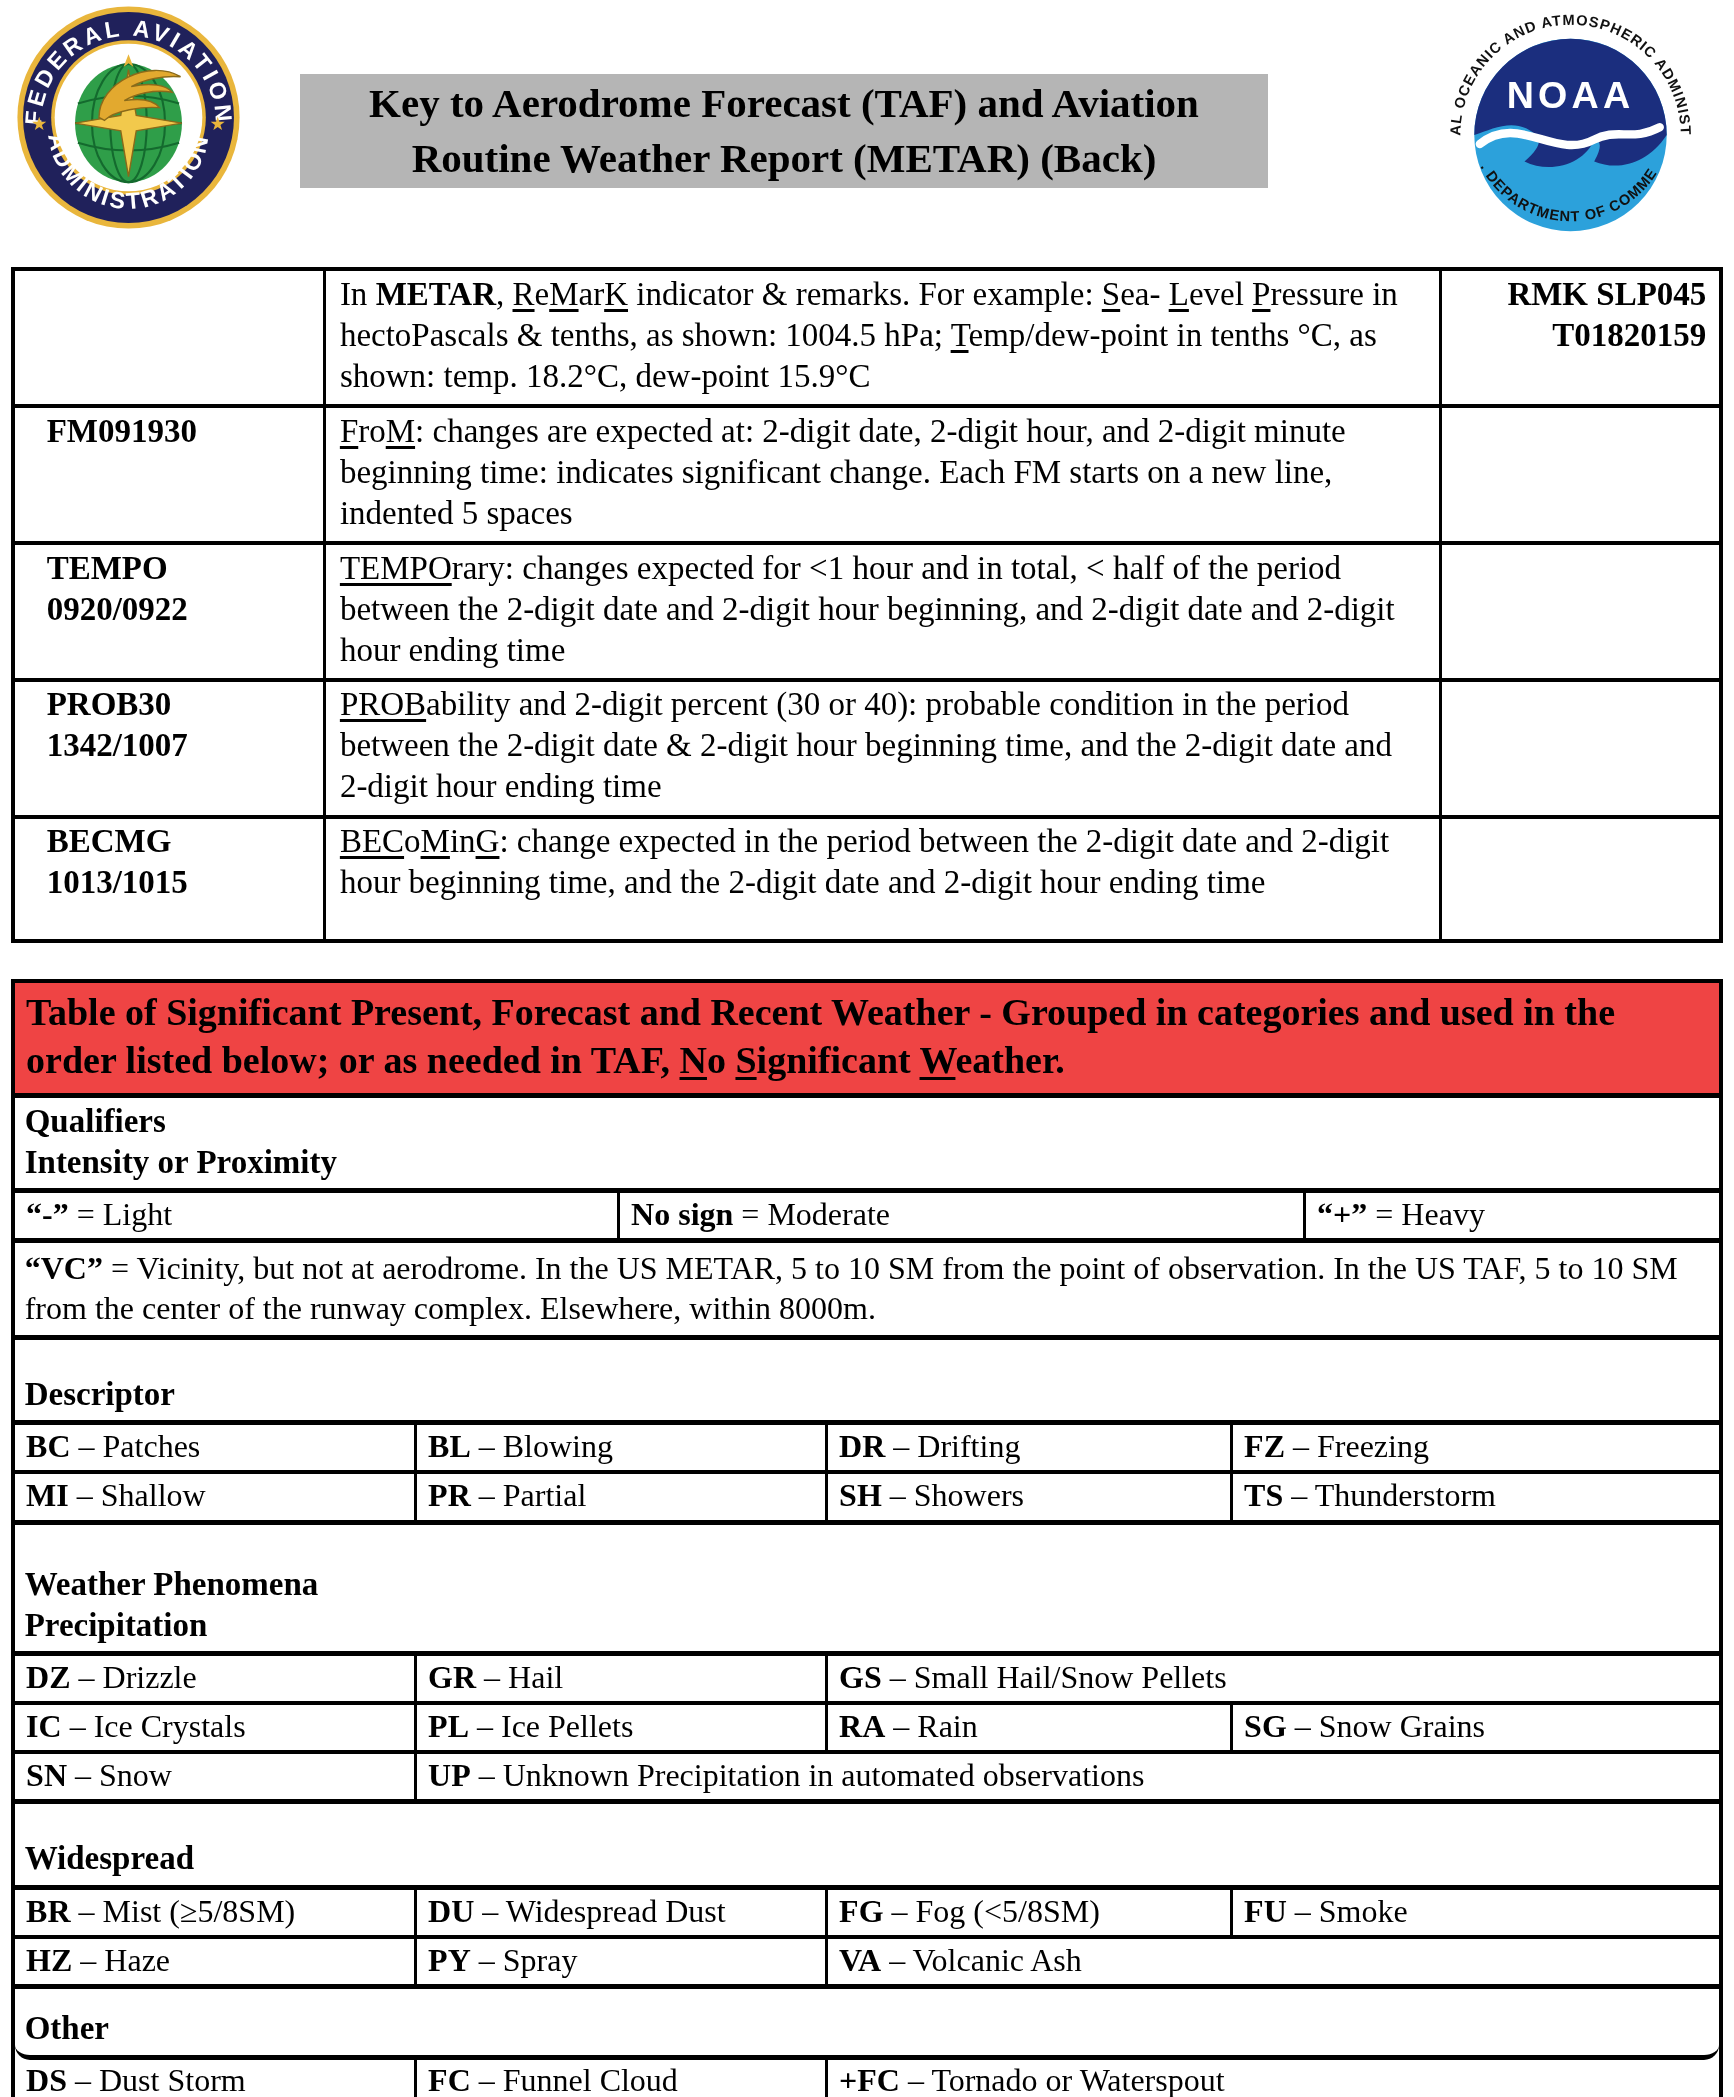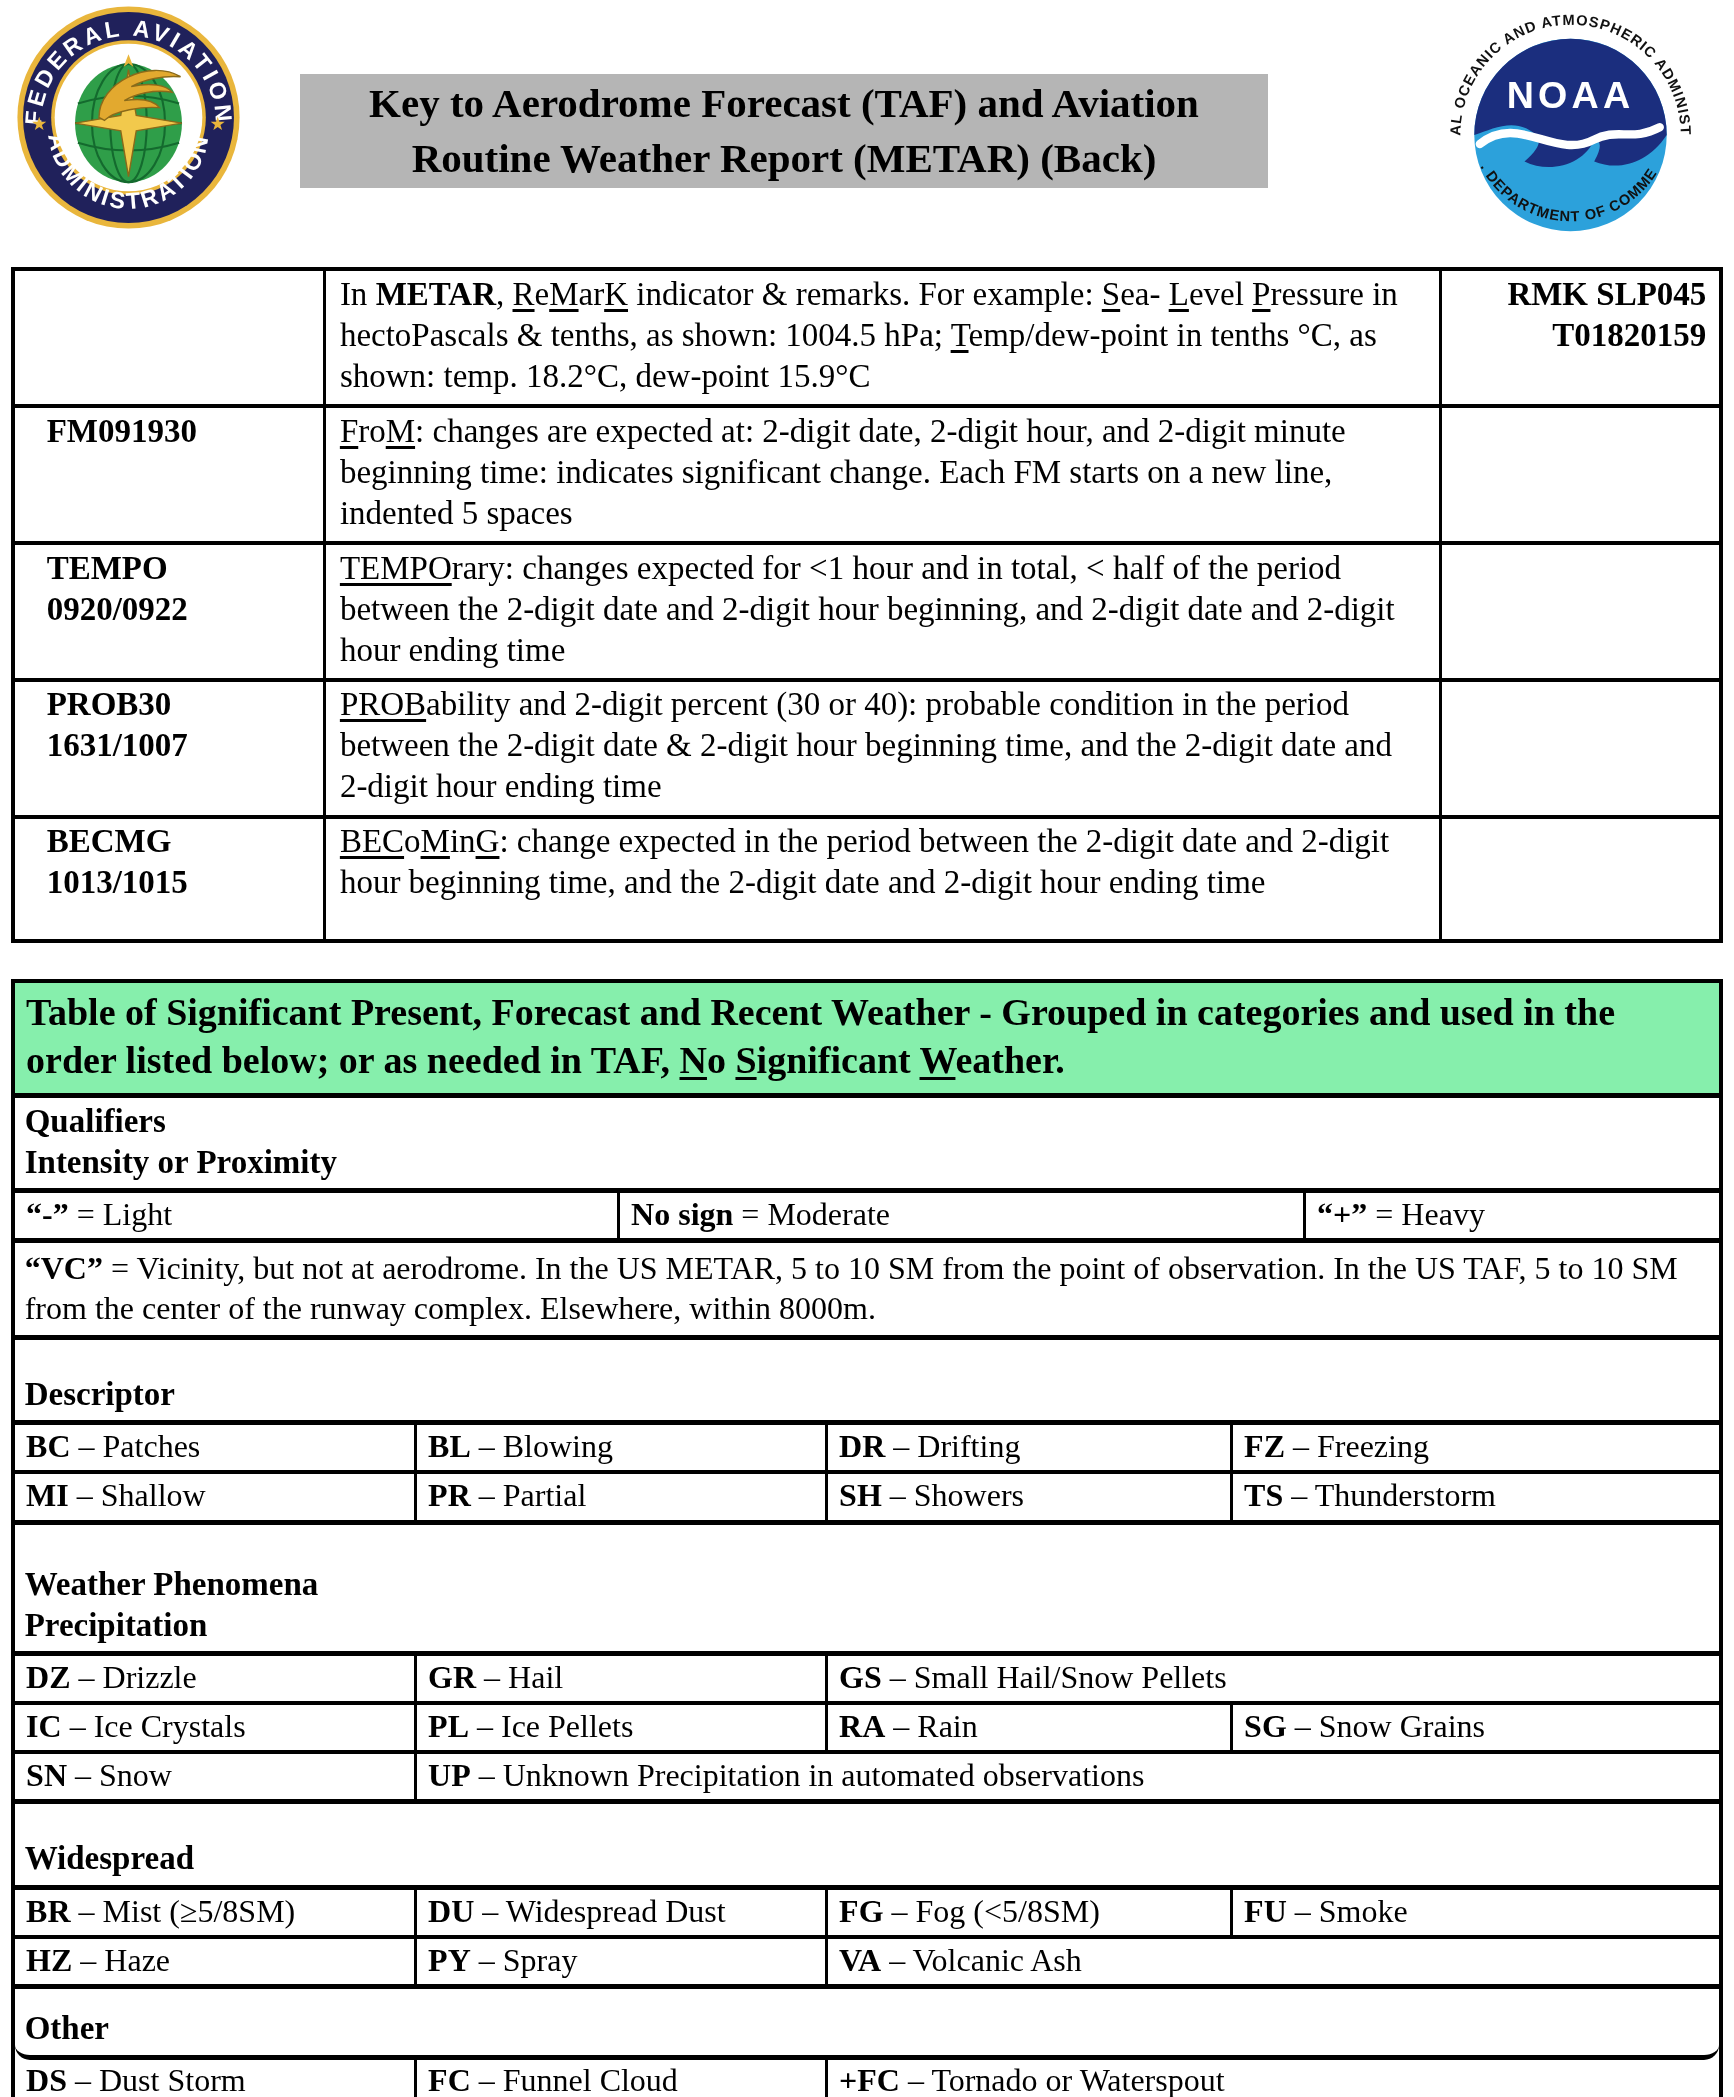--- a/index.html
+++ b/index.html
@@ -24,21 +24,21 @@
   .taf-row>div:last-child{border-right:none;text-align:right;}
   .taf-code{font-weight:bold;padding-left:32px !important;}
   .taf-example{font-weight:bold;padding-left:21.4px !important;}
 
   .gap{height:36px;}
 
   
   .sw{border:4.3px solid #000;border-bottom-width:10.7px;}
   .sw>div{border-bottom:5.7px solid #000;}
   .sw>div:last-child{border-bottom:none;}
-  .banner{background:#86efac;font-weight:bold;font-size:38px;line-height:48px;padding:5.7px 11.4px 8.5px 11.4px;}
+  .banner{background:#ef4444;font-weight:bold;font-size:38px;line-height:48px;padding:5.7px 11.4px 8.5px 11.4px;}
   .hblock{padding:2.8px 11.4px 5.7px 10px;}
   .h{font-weight:bold;font-size:33px;line-height:41px;}
   .pt-md{padding-top:34px;}
   .pt-lg{padding-top:39px;}
   .pt-sm{padding-top:18.5px;border-radius:15px;}
   .grid{display:grid;}
   .g4{grid-template-columns:402px 411px 405px 486px;}
   .g3i{grid-template-columns:605px 686px 413px;}
   .grid>div{border-right:3.6px solid #000;font-size:32px;line-height:38px;padding:1.4px 7.1px 5.7px 11.4px;}
   .grid>div:last-child{border-right:none;}
@@ -132,21 +132,21 @@
           <div class="taf-code">
             <div>TEMPO</div>
             <div>0920/0922</div>
           </div>
           <div class="taf-desc"><span class="u">TEMPO</span><span>rary: changes expected for &lt;1 hour and in total, &lt; half of the period between the 2-digit date and 2-digit hour beginning, and 2-digit date and 2-digit hour ending time</span></div>
           <div class="taf-example"></div>
         </div>
         <div class="taf-row">
           <div class="taf-code">
             <div>PROB30</div>
-            <div>1631/1007</div>
+            <div>1342/1007</div>
           </div>
           <div class="taf-desc"><span class="u">PROB</span><span>ability and 2-digit percent (30 or 40): probable condition in the period between the 2-digit date &amp; 2-digit hour beginning time, and the 2-digit date and 2-digit hour ending time</span></div>
           <div class="taf-example"></div>
         </div>
         <div class="taf-row">
           <div class="taf-code">
             <div>BECMG</div>
             <div>1013/1015</div>
           </div>
           <div class="taf-desc"><span class="u">BEC</span><span>o</span><span class="u">M</span><span>in</span><span class="u">G</span><span>: change expected in the period between the 2-digit date and 2-digit hour beginning time, and the 2-digit date and 2-digit hour ending time</span></div>

